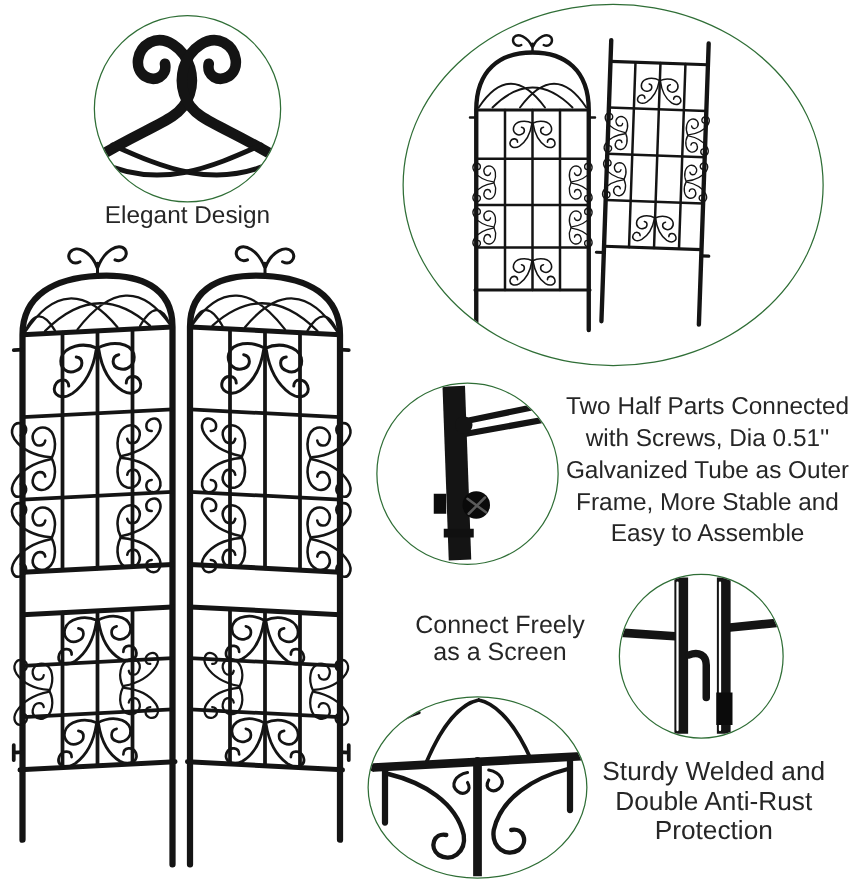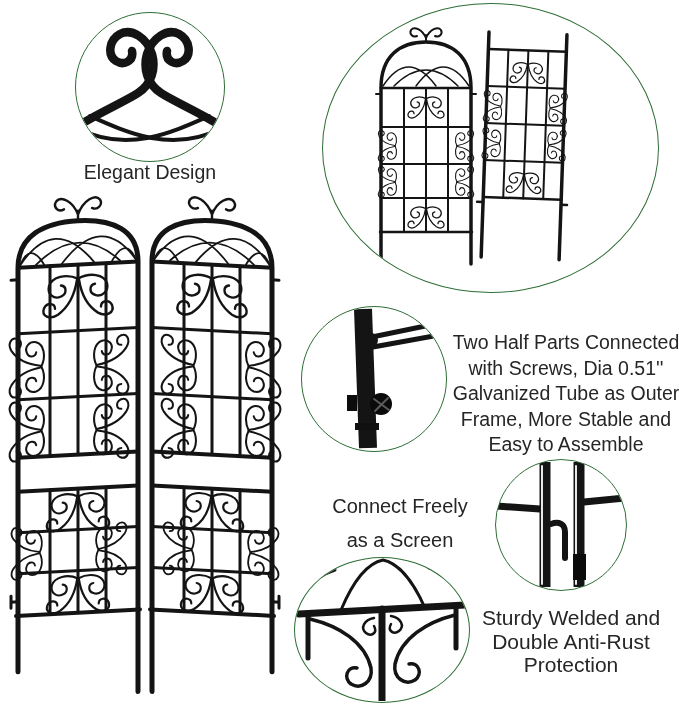--- a/index.html
+++ b/index.html
@@ -11,22 +11,22 @@
   .callout-circle{
     position:absolute;border:1.6px solid var(--accent_green,#2f6e36);
     border-radius:50%;background:#fff;overflow:hidden;box-sizing:border-box;
   }
   .callout-circle svg{display:block;}
   .cap{
     position:absolute;text-align:center;white-space:pre-line;
     color:var(--text,#262626);font-weight:400;
   }
   .cap-elegant{left:40px;top:160px;width:220px;font-size:19.5px;line-height:24px;}
-  .cap-twohalf{left:452px;top:330px;width:228px;font-size:19.5px;line-height:25.5px;}
-  .cap-connect{left:300px;top:489px;width:200px;font-size:20px;line-height:34px;}
+  .cap-twohalf{left:452px;top:313px;width:228px;font-size:19.5px;line-height:25.5px;}
+  .cap-connect{left:300px;top:489px;width:200px;font-size:20px;line-height:22px;}
   .cap-sturdy{left:478px;top:606px;width:186px;font-size:21px;line-height:23.5px;}
   .metal{stroke:var(--metal,#141414);fill:none;stroke-linecap:round;stroke-linejoin:round;}
 </style>
 </head>
 <body>
 
 <div class="canvas">
 
   <svg class="abs" style="left:0;top:186px" width="300" height="523" viewBox="0 0 300 523">
     <defs>

